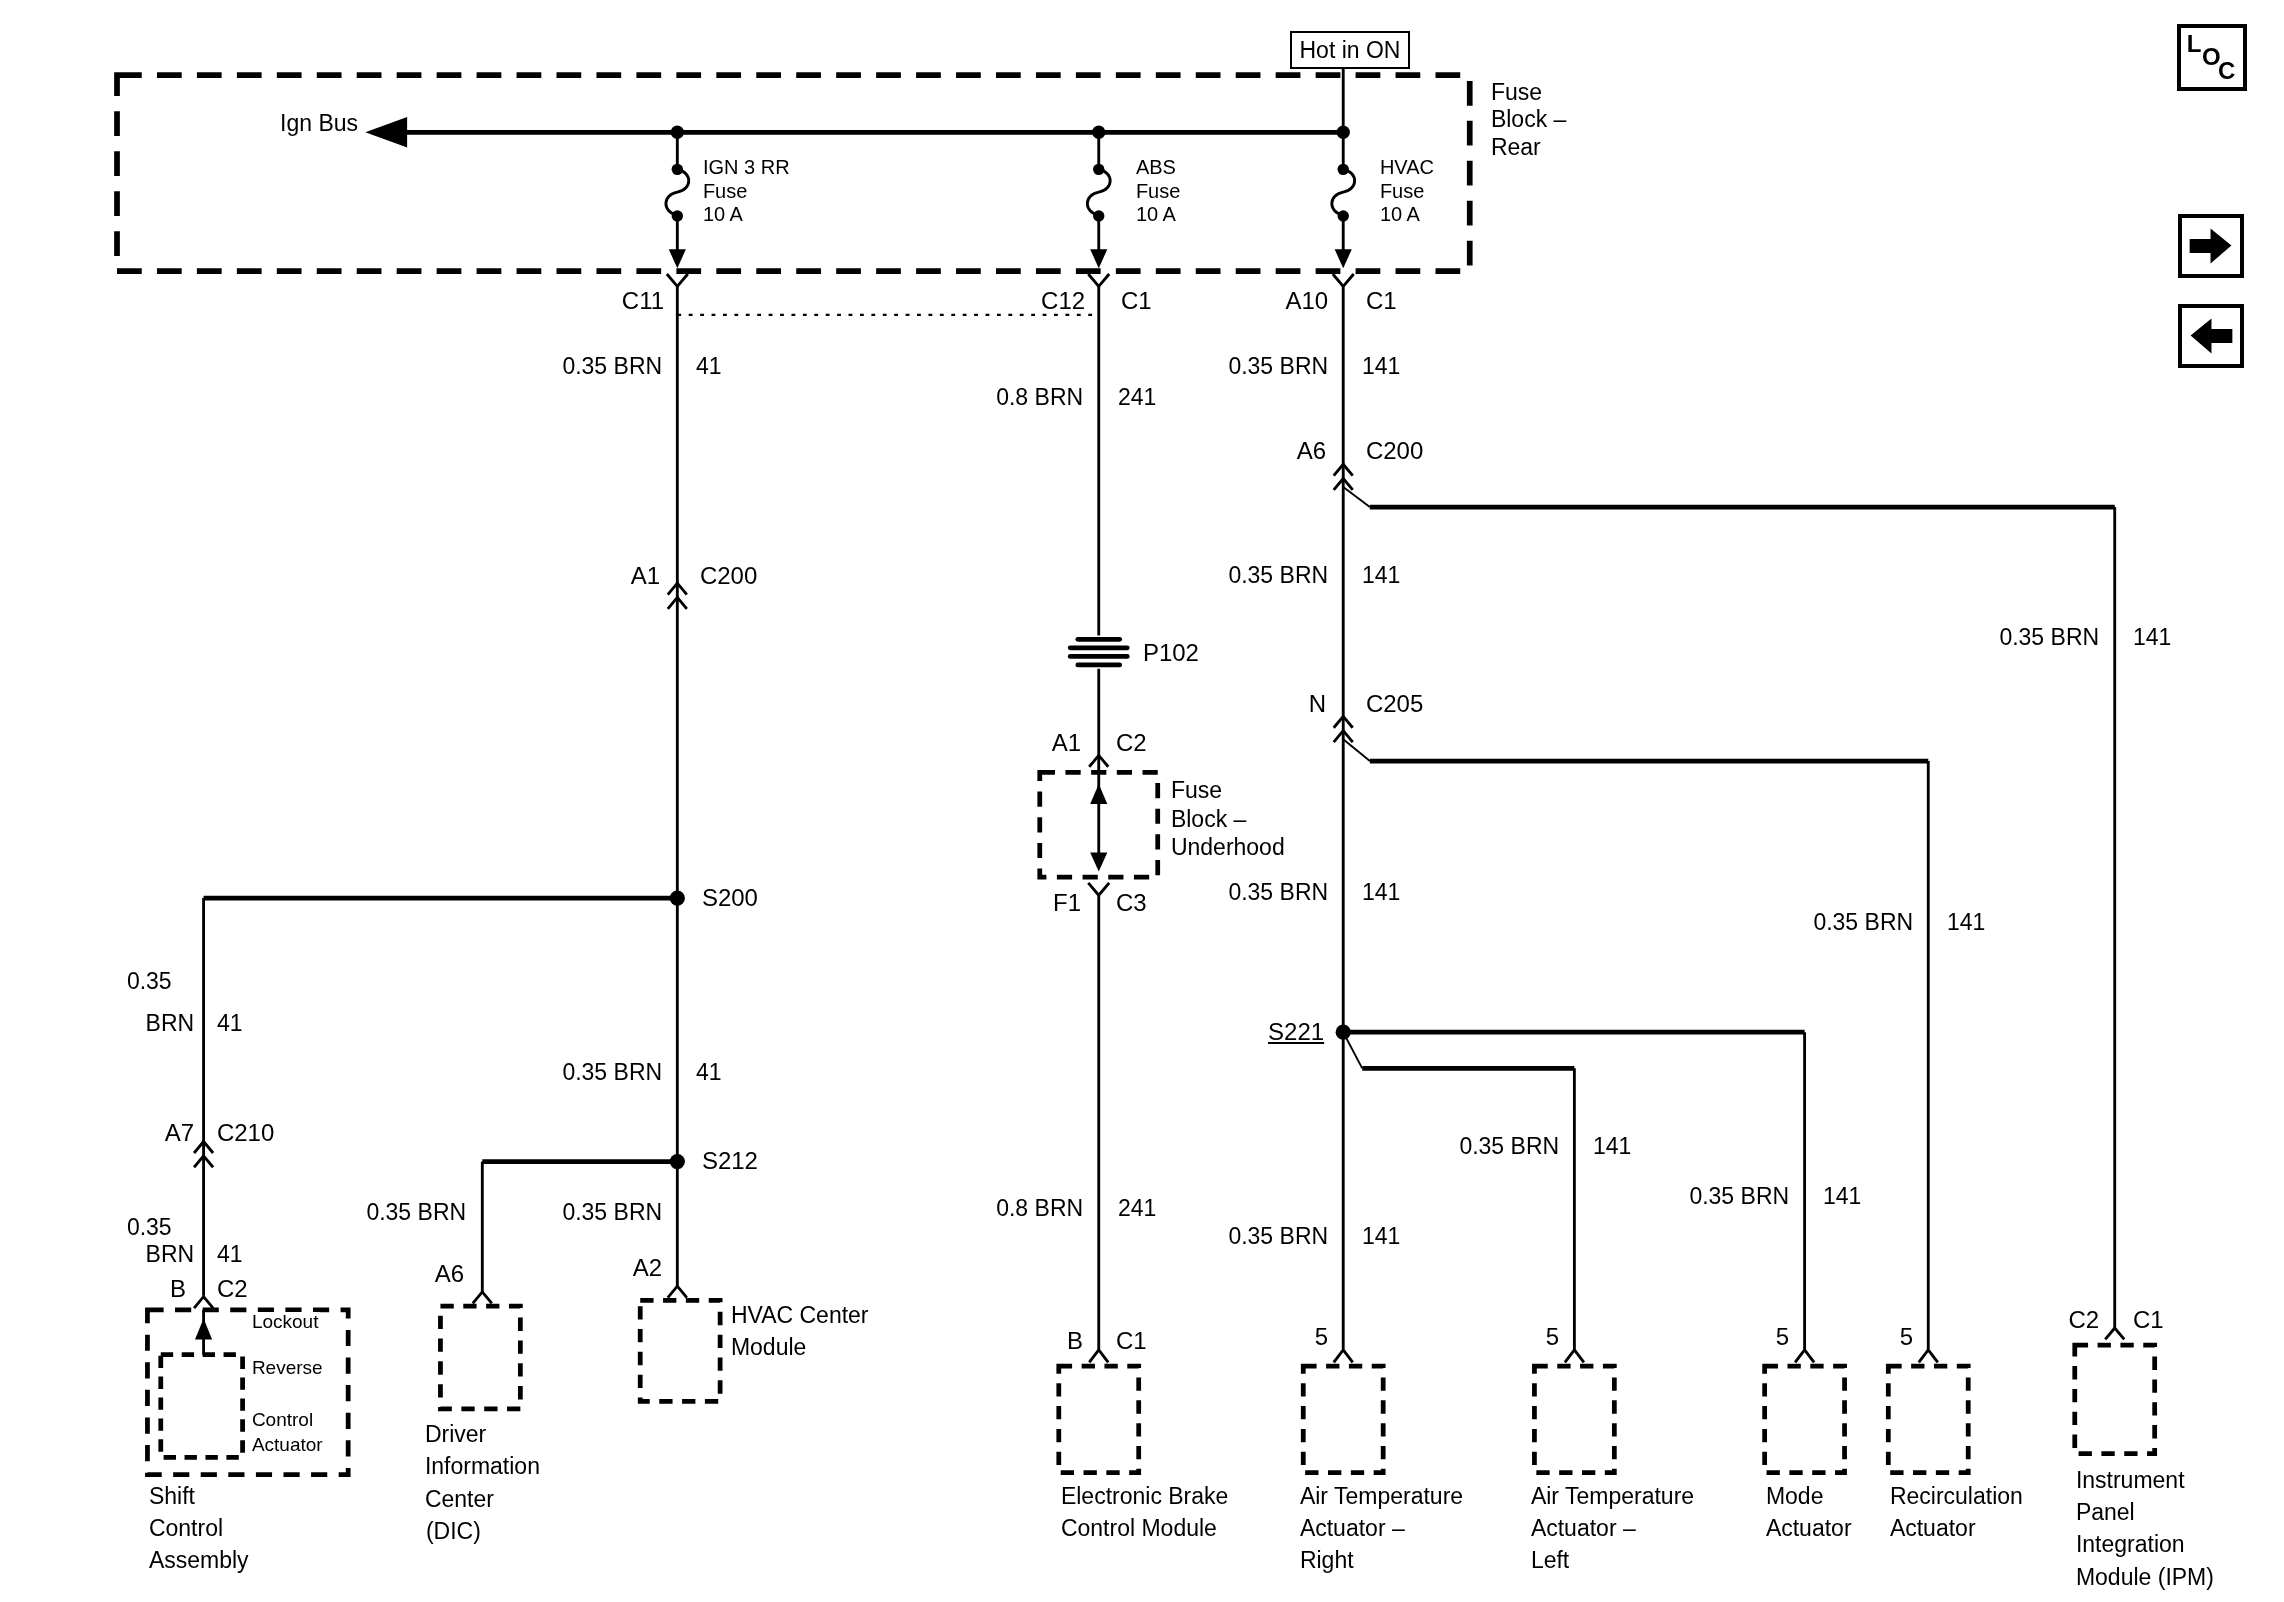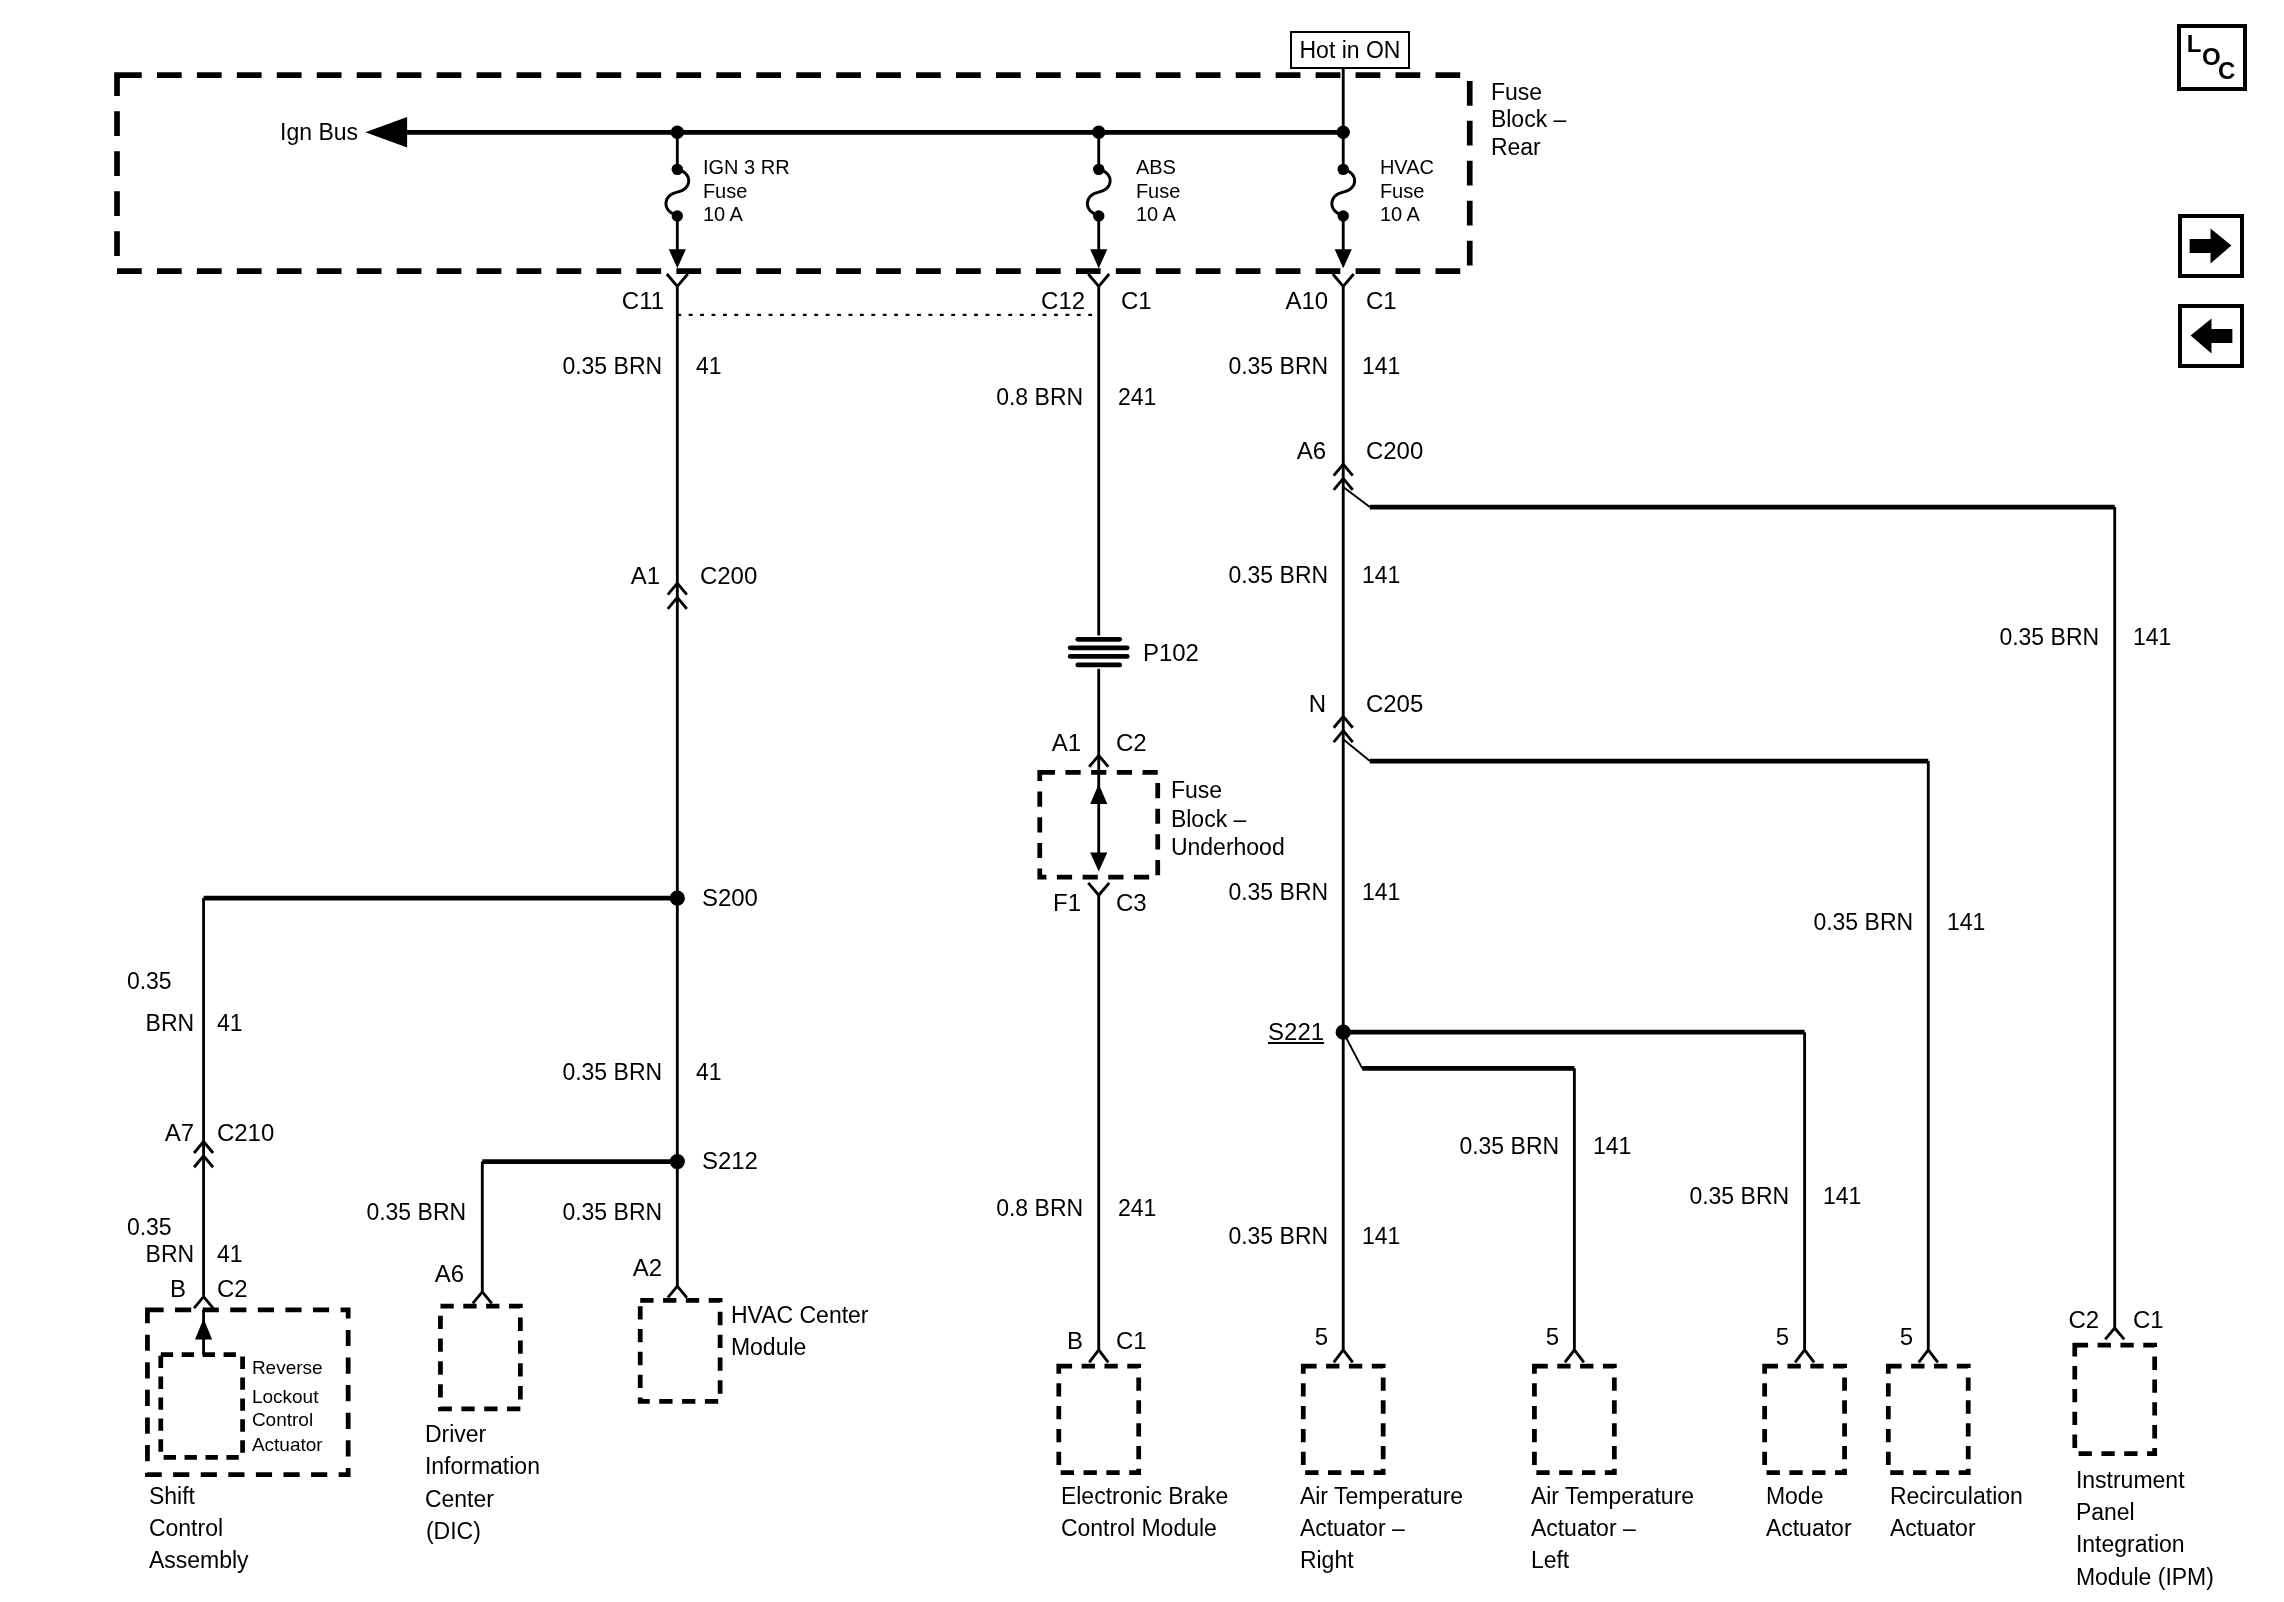--- a/index.html
+++ b/index.html
@@ -144,21 +144,21 @@
       <rect x="1613" y="1436" width="84" height="112" stroke-width="5" stroke-dasharray="14,10"></rect>
       <rect x="1855" y="1436" width="84" height="112" stroke-width="5" stroke-dasharray="14,10"></rect>
       <rect x="1985" y="1436" width="84" height="112" stroke-width="5" stroke-dasharray="14,10"></rect>
       <rect x="2181" y="1414" width="84" height="114" stroke-width="5" stroke-dasharray="14,10"></rect>
     </g>
   </svg>
 
   <div class="hotbox">
       <span>Hot in ON</span>
     </div>
-  <div class="lbl ra" style="left:360px;top:120px;">Ign Bus</div>
+  <div class="lbl ra" style="left:360px;top:111px;">Ign Bus</div>
   <div class="lbl" style="left:1489px;top:80px;">Fuse</div>
   <div class="lbl" style="left:1489px;top:107px;">Block –</div>
   <div class="lbl" style="left:1489px;top:135px;">Rear</div>
 
   <div class="lbl fuse-lbl" style="left:701px;top:157px;">IGN 3 RR</div>
   <div class="lbl fuse-lbl" style="left:701px;top:181px;">Fuse</div>
   <div class="lbl fuse-lbl" style="left:701px;top:204px;">10 A</div>
   <div class="lbl fuse-lbl" style="left:1134px;top:157px;">ABS</div>
   <div class="lbl fuse-lbl" style="left:1134px;top:181px;">Fuse</div>
   <div class="lbl fuse-lbl" style="left:1134px;top:204px;">10 A</div>
@@ -237,21 +237,21 @@
   <div class="lbl conn-lbl ra" style="left:1085px;top:1328px;">B</div>
   <div class="lbl conn-lbl" style="left:1114px;top:1328px;">C1</div>
   <div class="lbl conn-lbl ra" style="left:1330px;top:1324px;">5</div>
   <div class="lbl conn-lbl ra" style="left:1561px;top:1324px;">5</div>
   <div class="lbl conn-lbl ra" style="left:1791px;top:1324px;">5</div>
   <div class="lbl conn-lbl ra" style="left:1915px;top:1324px;">5</div>
   <div class="lbl conn-lbl ra" style="left:2101px;top:1307px;">C2</div>
   <div class="lbl conn-lbl" style="left:2131px;top:1307px;">C1</div>
 
   <div class="lbl sub-lbl" style="left:250px;top:1358px;">Reverse</div>
-  <div class="lbl sub-lbl" style="left:250px;top:1387px;">Lockout</div>
+  <div class="lbl sub-lbl" style="left:250px;top:1312px;">Lockout</div>
   <div class="lbl sub-lbl" style="left:250px;top:1410px;">Control</div>
   <div class="lbl sub-lbl" style="left:250px;top:1435px;">Actuator</div>
   <div class="lbl" style="left:147px;top:1484px;">Shift</div>
   <div class="lbl" style="left:147px;top:1516px;">Control</div>
   <div class="lbl" style="left:147px;top:1548px;">Assembly</div>
 
   <div class="lbl" style="left:423px;top:1422px;">Driver</div>
   <div class="lbl" style="left:423px;top:1454px;">Information</div>
   <div class="lbl" style="left:423px;top:1487px;">Center</div>
   <div class="lbl" style="left:424px;top:1519px;">(DIC)</div>

